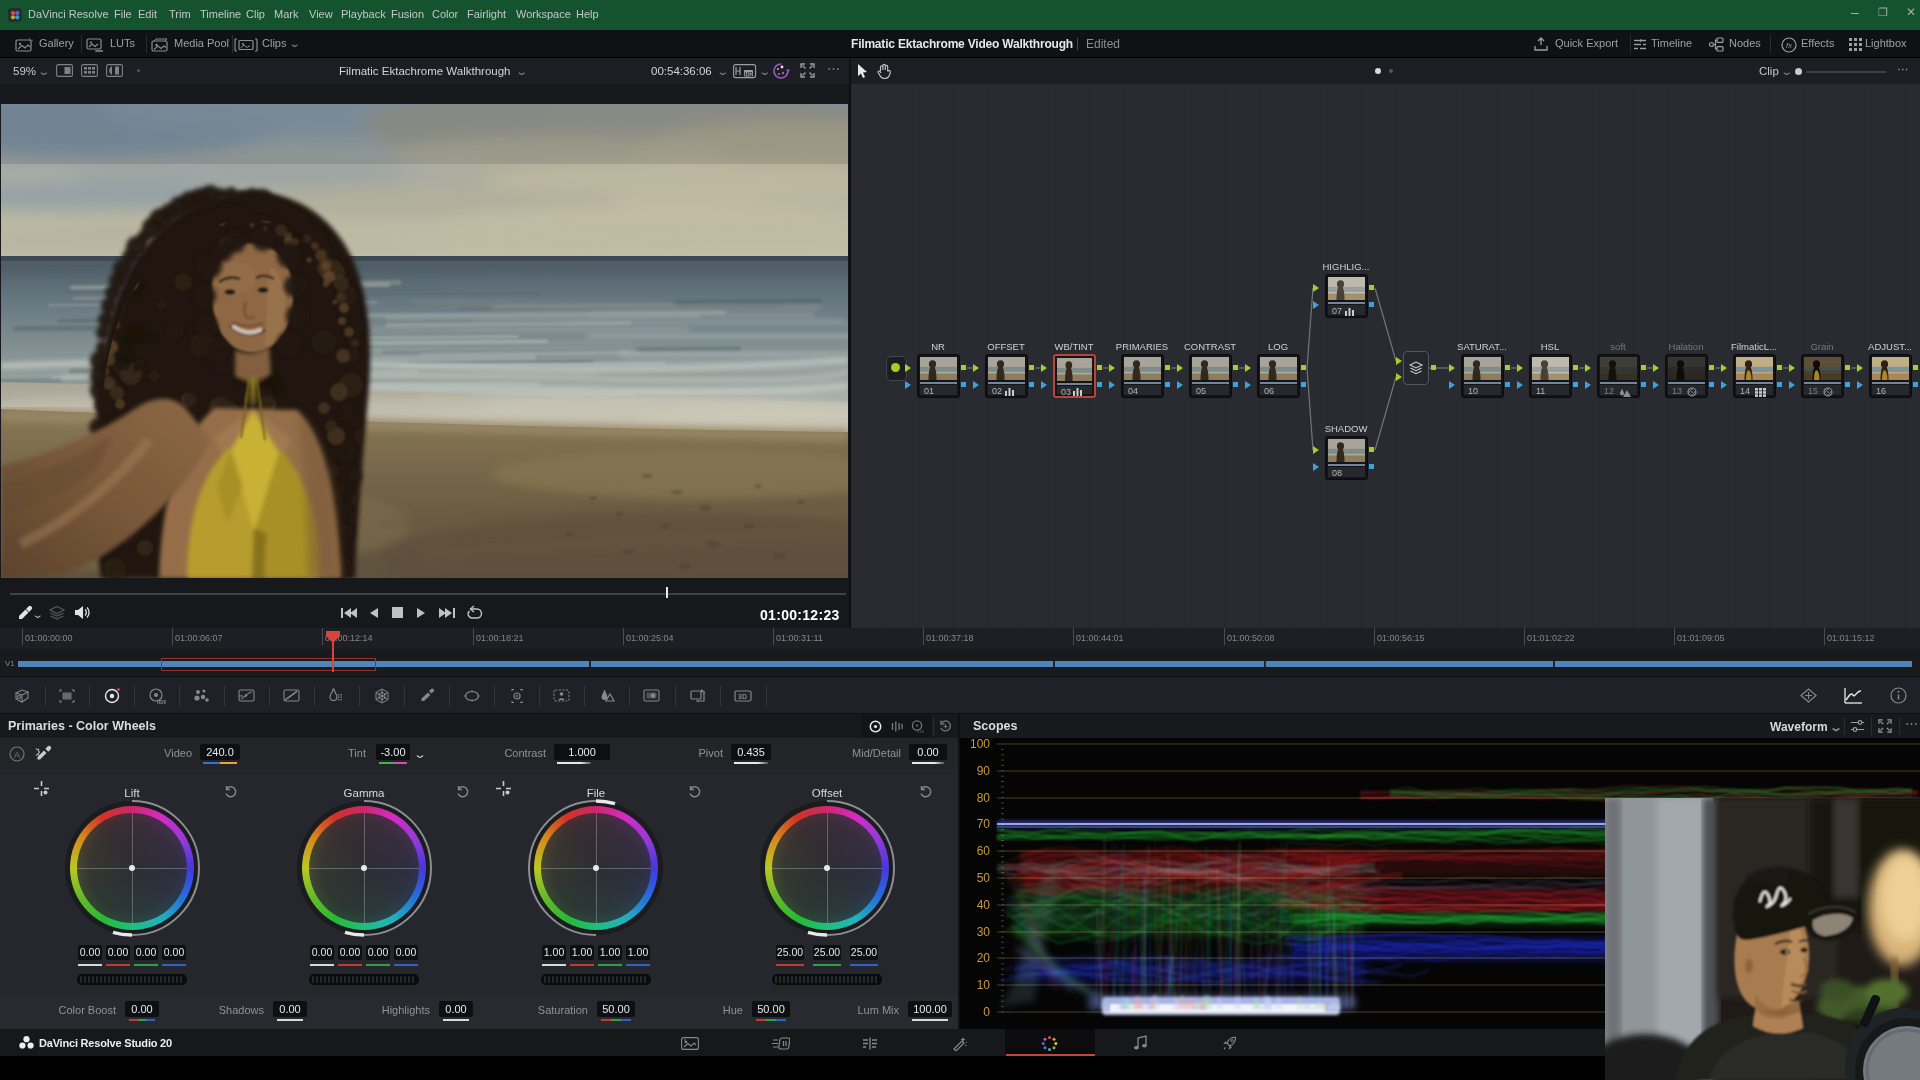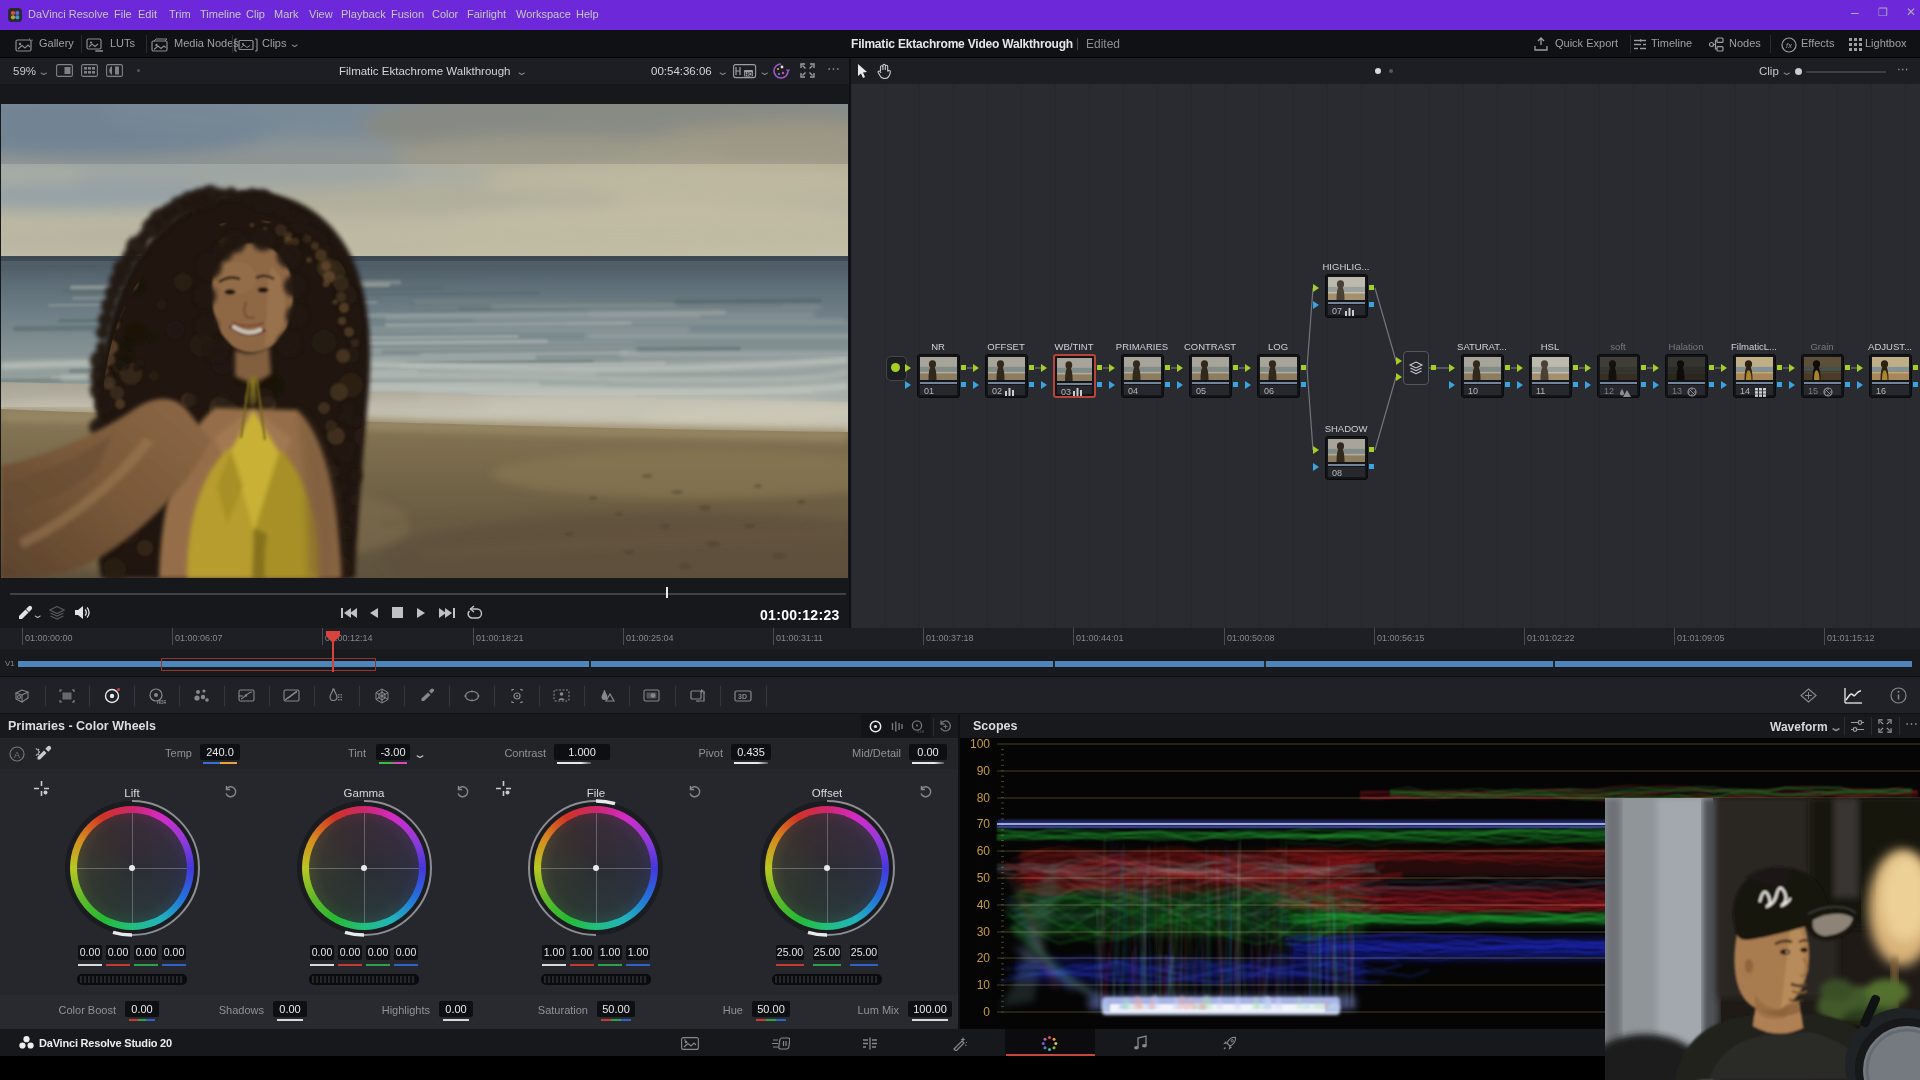--- a/index.html
+++ b/index.html
@@ -1,20 +1,20 @@
 <!DOCTYPE html>
 <html><head><meta charset="utf-8">
 <style>
 *{margin:0;padding:0;box-sizing:border-box;}
 html,body{width:1920px;height:1080px;background:#000;overflow:hidden;}
 body{font-family:"Liberation Sans",sans-serif;color:#c9cbd0;-webkit-font-smoothing:antialiased;}
 .abs{position:absolute;}
 #root{position:relative;width:1920px;height:1080px;background:#101114;}
 
-#menubar{left:0;top:0;width:1920px;height:30px;background:#6d28d9;}
+#menubar{left:0;top:0;width:1920px;height:30px;background:#14532d;}
 #menubar .mi{position:absolute;top:8px;font-size:11px;color:#c4c6cb;white-space:nowrap;}
 #row2{left:0;top:30px;width:1920px;height:28px;background:#101114;border-bottom:1px solid #000;}
 .r2btn{position:absolute;top:7px;font-size:11px;color:#9da0a5;white-space:nowrap;}
 .r2sep{position:absolute;top:5px;width:1px;height:18px;background:#2c2d32;}
 #vhead{left:0;top:58px;width:849px;height:26px;background:#1d1e23;}
 #nhead{left:851px;top:58px;width:1069px;height:26px;background:#1d1e23;}
 .hdtxt{position:absolute;font-size:11.5px;color:#c6c8cd;}
 .chev{display:inline-block;transform:scale(1.4,.9);color:#87898e;}
 
 #viewer{left:0;top:84px;width:849px;height:544px;background:#17181b;}
@@ -169,21 +169,21 @@
           <rect x="0" y="5" width="3" height="3"></rect>
           <rect x="5" y="5" width="3" height="3"></rect>
           <rect x="10" y="5" width="3" height="3"></rect>
           <rect x="0" y="10" width="3" height="3"></rect>
           <rect x="5" y="10" width="3" height="3"></rect>
           <rect x="10" y="10" width="3" height="3"></rect>
         </g>
       </svg>
   <span class="r2btn" style="left:39px">Gallery</span>
   <span class="r2btn" style="left:110px">LUTs</span>
-  <span class="r2btn" style="left:174px">Media Nodes</span>
+  <span class="r2btn" style="left:174px">Media Pool</span>
   <span class="r2btn" style="left:262px">Clips <span class="chev" style="font-weight:normal">⌄</span></span>
   <div class="r2sep" style="left:81px"></div>
   <div class="r2sep" style="left:146px"></div>
   <div class="r2sep" style="left:232px"></div>
   <span class="abs" style="left:851px;top:7px;font-size:12px;font-weight:bold;color:#e6e7e9;letter-spacing:-0.2px">Filmatic Ektachrome Video Walkthrough</span>
   <span class="abs" style="left:1076px;top:6px;color:#4a4c51;font-size:12px">|</span>
   <span class="abs" style="left:1086px;top:7px;font-size:12px;color:#8b8e93">Edited</span>
   <span class="r2btn" style="left:1555px">Quick Export</span>
   <div class="r2sep" style="left:1630px"></div>
   <span class="r2btn" style="left:1651px">Timeline</span>
@@ -1322,21 +1322,21 @@
   <div id="wctrl">
         <svg class="abs" style="left:9px;top:7px" width="16" height="16" viewBox="0 0 16 16">
           <circle cx="8" cy="8" r="7" fill="none" stroke="#74767b" stroke-width="1.2"></circle>
           <text x="8" y="11.5" font-size="9" fill="#74767b" text-anchor="middle" font-family="Liberation Sans">A</text>
         </svg>
         <svg class="abs" style="left:34px;top:6px" width="18" height="18" viewBox="0 0 18 18">
           <path d="M11 3 l4 4 M13.5 1.5 a1.8 1.8 0 0 1 3 3 l-2.2 2.2 -3-3 Z" fill="#c9cbd0"></path>
           <path d="M10 5.5 l2.5 2.5 L6 14.5 H3.5 V12 Z" fill="#c9cbd0"></path>
           <path d="M2 3 l1 2 2-1 -1 2 2 1 -2 1 1 2 -2-1 -1 2" fill="none" stroke="#c9cbd0" stroke-width="0.8"></path>
         </svg>
-        <span class="clab" style="left:46px;width:146px;text-align:right">Temp</span>
+        <span class="clab" style="left:46px;width:146px;text-align:right">Video</span>
         <span class="cbox" style="left:200px;width:40px;line-height:16px">240.0</span>
         <div class="gradline" style="left:203px;width:34px;background:linear-gradient(90deg,#3a6fd8 0 50%,#e8a23c 50% 100%)"></div>
         <span class="clab" style="left:220px;width:146px;text-align:right">Tint</span>
         <span class="cbox" style="left:376px;width:34px;line-height:16px">-3.00</span>
         <div class="gradline" style="left:379px;width:28px;background:linear-gradient(90deg,#3ab84a 0 50%,#d84ab8 50% 100%)"></div>
         <span class="clab" style="left:400px;width:146px;text-align:right">Contrast</span>
         <span class="cbox" style="left:554px;width:56px;line-height:16px">1.000</span>
         <div class="gradline" style="left:557px;width:34px;background:linear-gradient(90deg,#e8e8ea 0 70%,#555 100%)"></div>
         <span class="clab" style="left:577px;width:146px;text-align:right">Pivot</span>
         <span class="cbox" style="left:731px;width:40px;line-height:16px">0.435</span>

